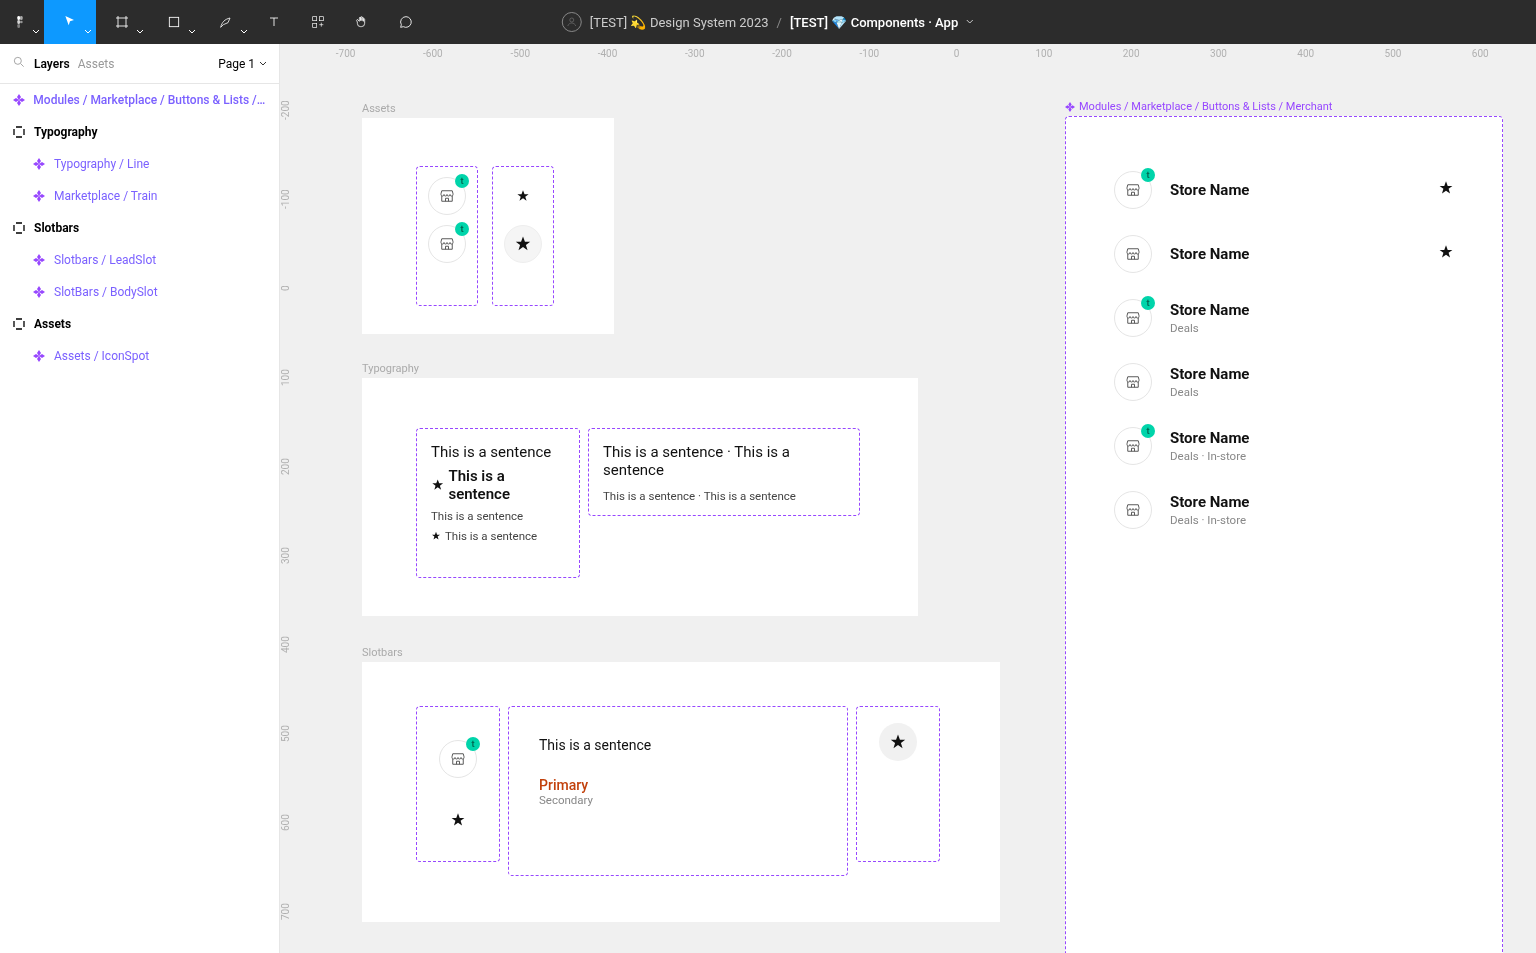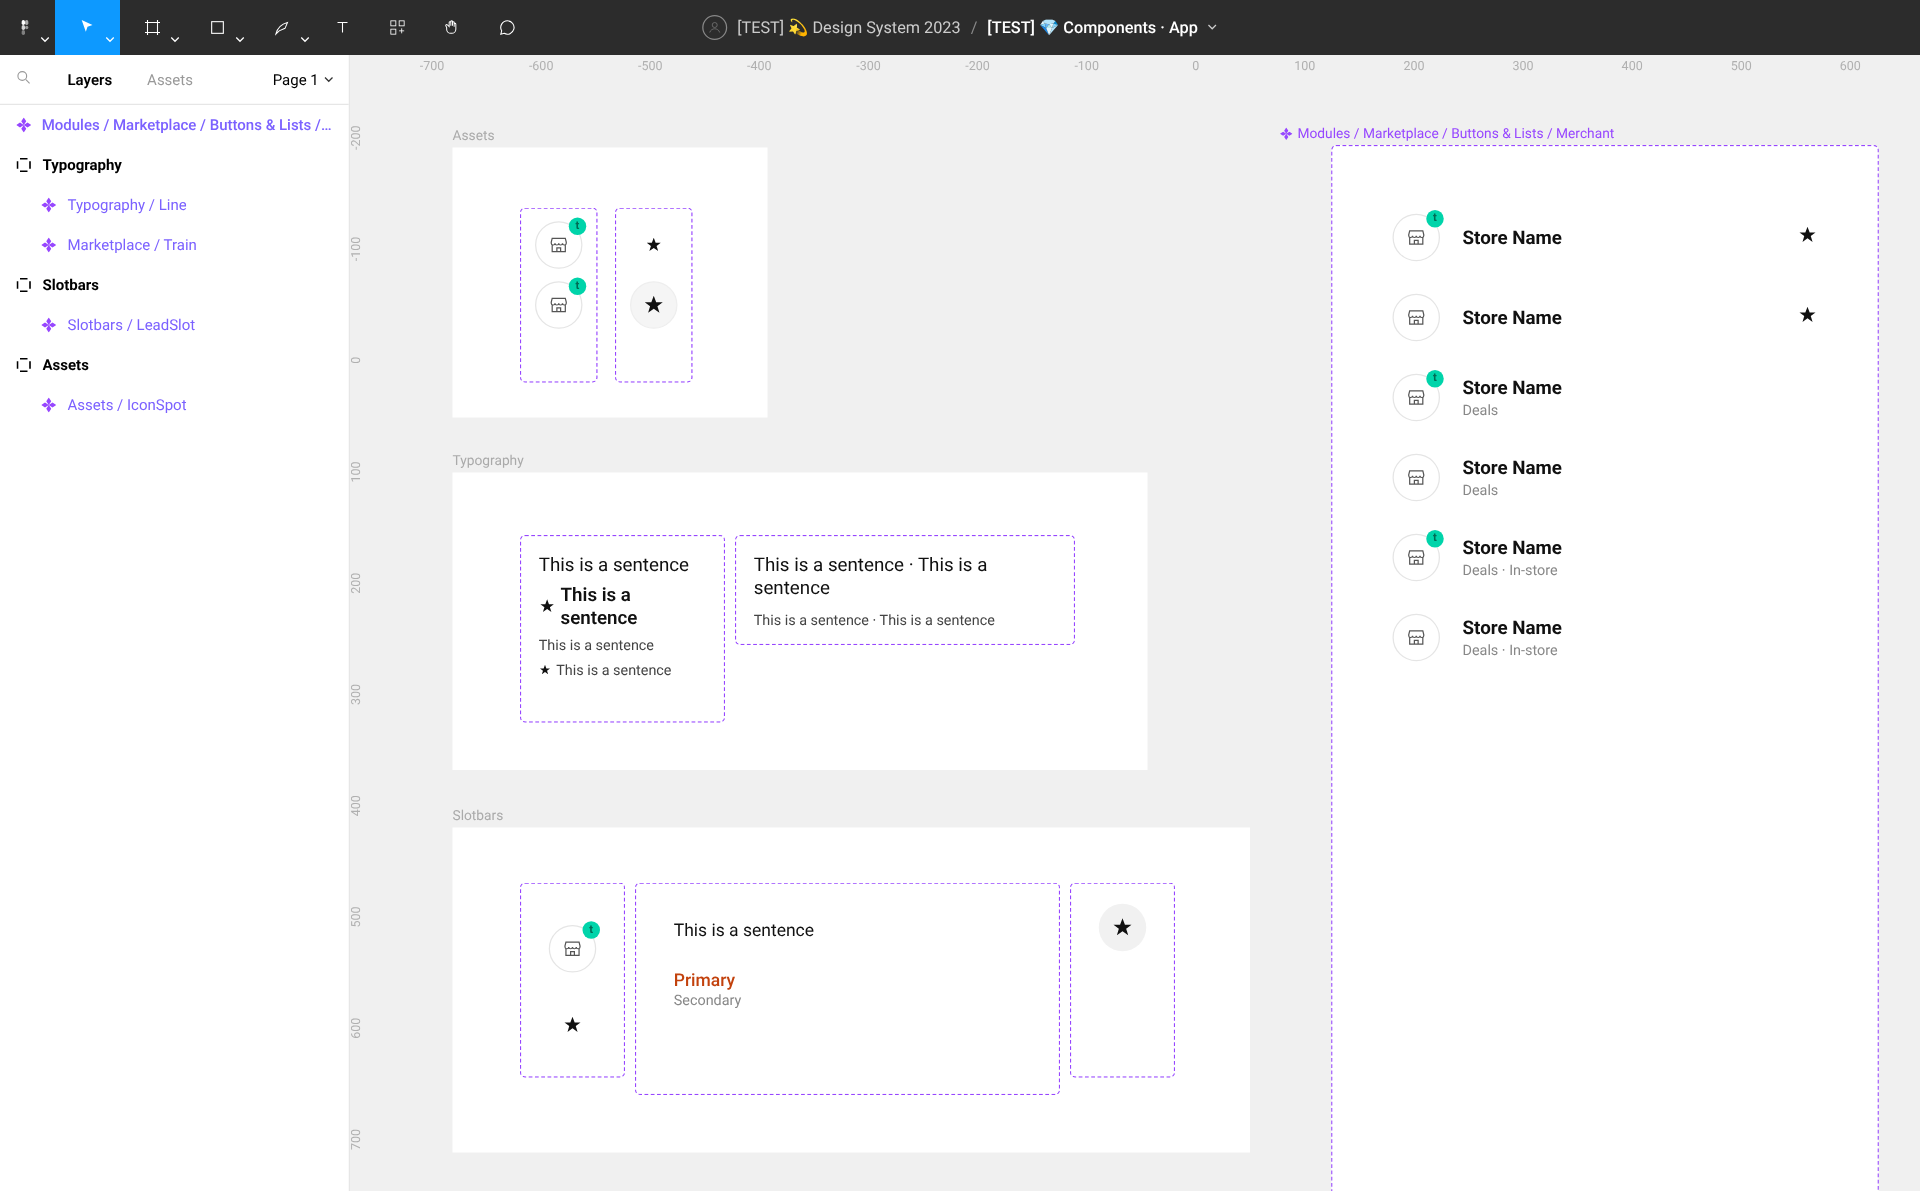--- a/index.html
+++ b/index.html
@@ -15,21 +15,21 @@
 .chev svg { width: 8px; height: 8px; }
 .title-center { position: absolute; left: 50%; transform: translateX(-50%); display: flex; align-items: center; gap: 8px; font-size: 13px; color: #ccc; }
 .title-center .sep { color: #888; }
 .title-center .current { color: #fff; font-weight: 500; }
 .avatar-circle { width: 20px; height: 20px; border: 1.5px solid #888; border-radius: 50%; display:flex; align-items:center; justify-content:center;}
 .avatar-circle svg { width:12px; height:12px; }
 
 
 .main { display: flex; height: calc(953px - 44px); }
 .sidebar { width: 280px; border-right: 1px solid #e6e6e6; background: #fff; display: flex; flex-direction: column; }
-.side-header { height: 40px; display: flex; align-items: center; padding: 15px 12px; gap: 28px; border-bottom: 1px solid #e6e6e6; font-size: 12px; }
+.side-header { height: 40px; display: flex; align-items: center; padding: 15px 12px; gap: 8px; border-bottom: 1px solid #e6e6e6; font-size: 12px; }
 .side-header .search { color: #999; }
 .side-header .tab { color: #999; cursor: pointer; }
 .side-header .tab.active { color: #000; font-weight: 600; }
 .side-header .page-sel { margin-left: auto; display: flex; align-items: center; gap: 4px; cursor: pointer; justify-content: center; }
 .layer-row { height: 32px; display: flex; align-items: center; padding: 0 12px; font-size: 12px; gap: 8px; cursor: pointer; }
 .layer-row.group { font-weight: 700; color: #000; }
 .layer-row.comp { color: #7b61ff; padding-left: 32px; }
 .layer-row.selected { color: #7b61ff; font-weight: 500; padding-left: 12px;}
 .layer-row .ico { width: 14px; display:flex; justify-content:center; }
 .layer-row .txt { white-space: nowrap; overflow: hidden; text-overflow: ellipsis; }
@@ -220,20 +220,28 @@
           <span class="txt">Slotbars</span>
         </div>
         <div class="layer-row comp">
           <span class="ico">
             <svg width="12" height="12" viewBox="0 0 12 12">
               <path d="M6 0l2 3-2 3-2-3zM0 6l3-2 3 2-3 2zM12 6l-3-2-3 2 3 2zM6 12l2-3-2-3-2 3z" fill="#9747ff"></path>
             </svg>
           </span>
           <span class="txt">Slotbars / LeadSlot</span>
         </div>
+        <div class="layer-row comp">
+          <span class="ico">
+            <svg width="12" height="12" viewBox="0 0 12 12">
+              <path d="M6 0l2 3-2 3-2-3zM0 6l3-2 3 2-3 2zM12 6l-3-2-3 2 3 2zM6 12l2-3-2-3-2 3z" fill="#9747ff"></path>
+            </svg>
+          </span>
+          <span class="txt">SlotBars / BodySlot</span>
+        </div>
         <div class="layer-row group">
           <span class="ico">
             <svg width="12" height="12" viewBox="0 0 12 12">
               <path d="M1 3v6M11 3v6M3 1h6M3 11h6" stroke="#000" stroke-width="1.3"></path>
             </svg>
           </span>
           <span class="txt">Assets</span>
         </div>
         <div class="layer-row comp">
           <span class="ico">
@@ -352,21 +360,21 @@
         </div>
         <div class="dashed-frame" style="position:absolute; left:494px; top:44px; width:84px; height:156px; display:flex; align-items:flex-start; justify-content:center; padding-top:16px;">
           <div class="icon-circle" style="background:#f1f1f1;border:none;">
               <svg width="14" height="14" viewBox="0 0 24 24">
                 <path d="M12 2l2.6 7h7l-5.7 4.3 2.2 7L12 16l-6 4.3 2.1-7L2.4 9h7z" fill="#111"></path>
               </svg>
             </div>
         </div>
       </div>
 
-      <div class="comp-label" style="left:722px; top:34px;">
+      <div class="comp-label" style="left:763px; top:34px;">
         <svg viewBox="0 0 12 12">
             <path d="M6 0l2 3-2 3-2-3zM0 6l3-2 3 2-3 2zM12 6l-3-2-3 2 3 2zM6 12l2-3-2-3-2 3z" fill="#9747ff"></path>
           </svg>
         <span>Modules / Marketplace / Buttons &amp; Lists / Merchant</span>
       </div>
       <div class="dashed-frame" style="position:absolute; left:763px; top:50px; width:438px; height:846px; background:#fff; padding:54px 48px;">
         <div id="merch-rows">
             <div class="merch-row">
               <div class="icon-circle">
                 <svg viewBox="0 0 24 24">

